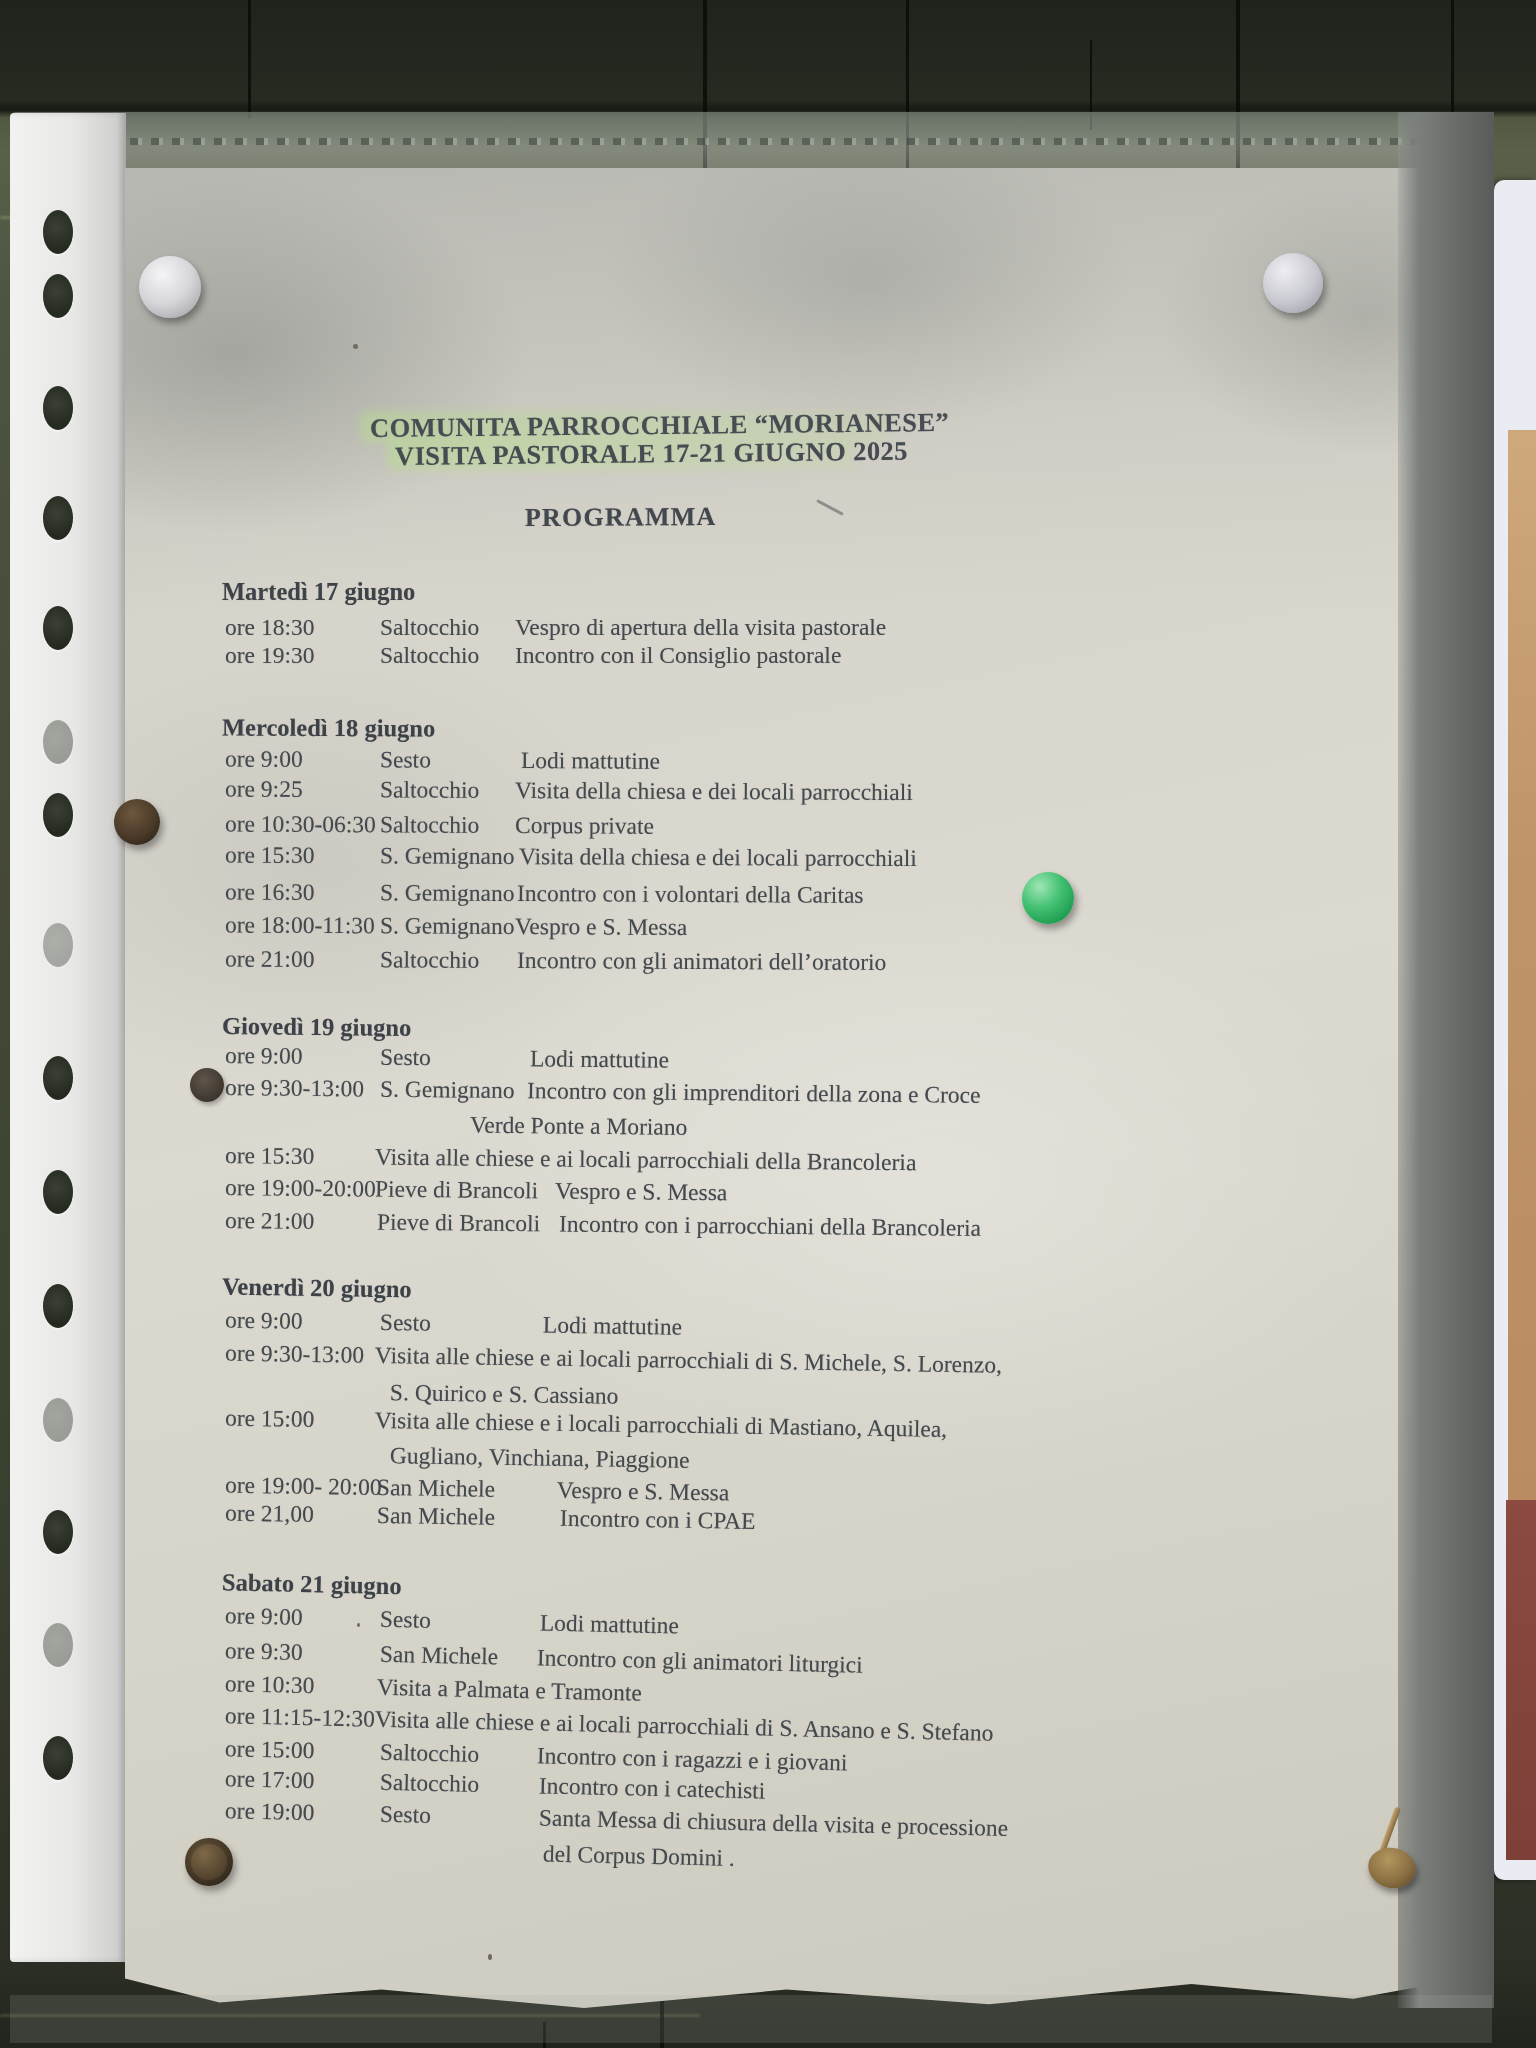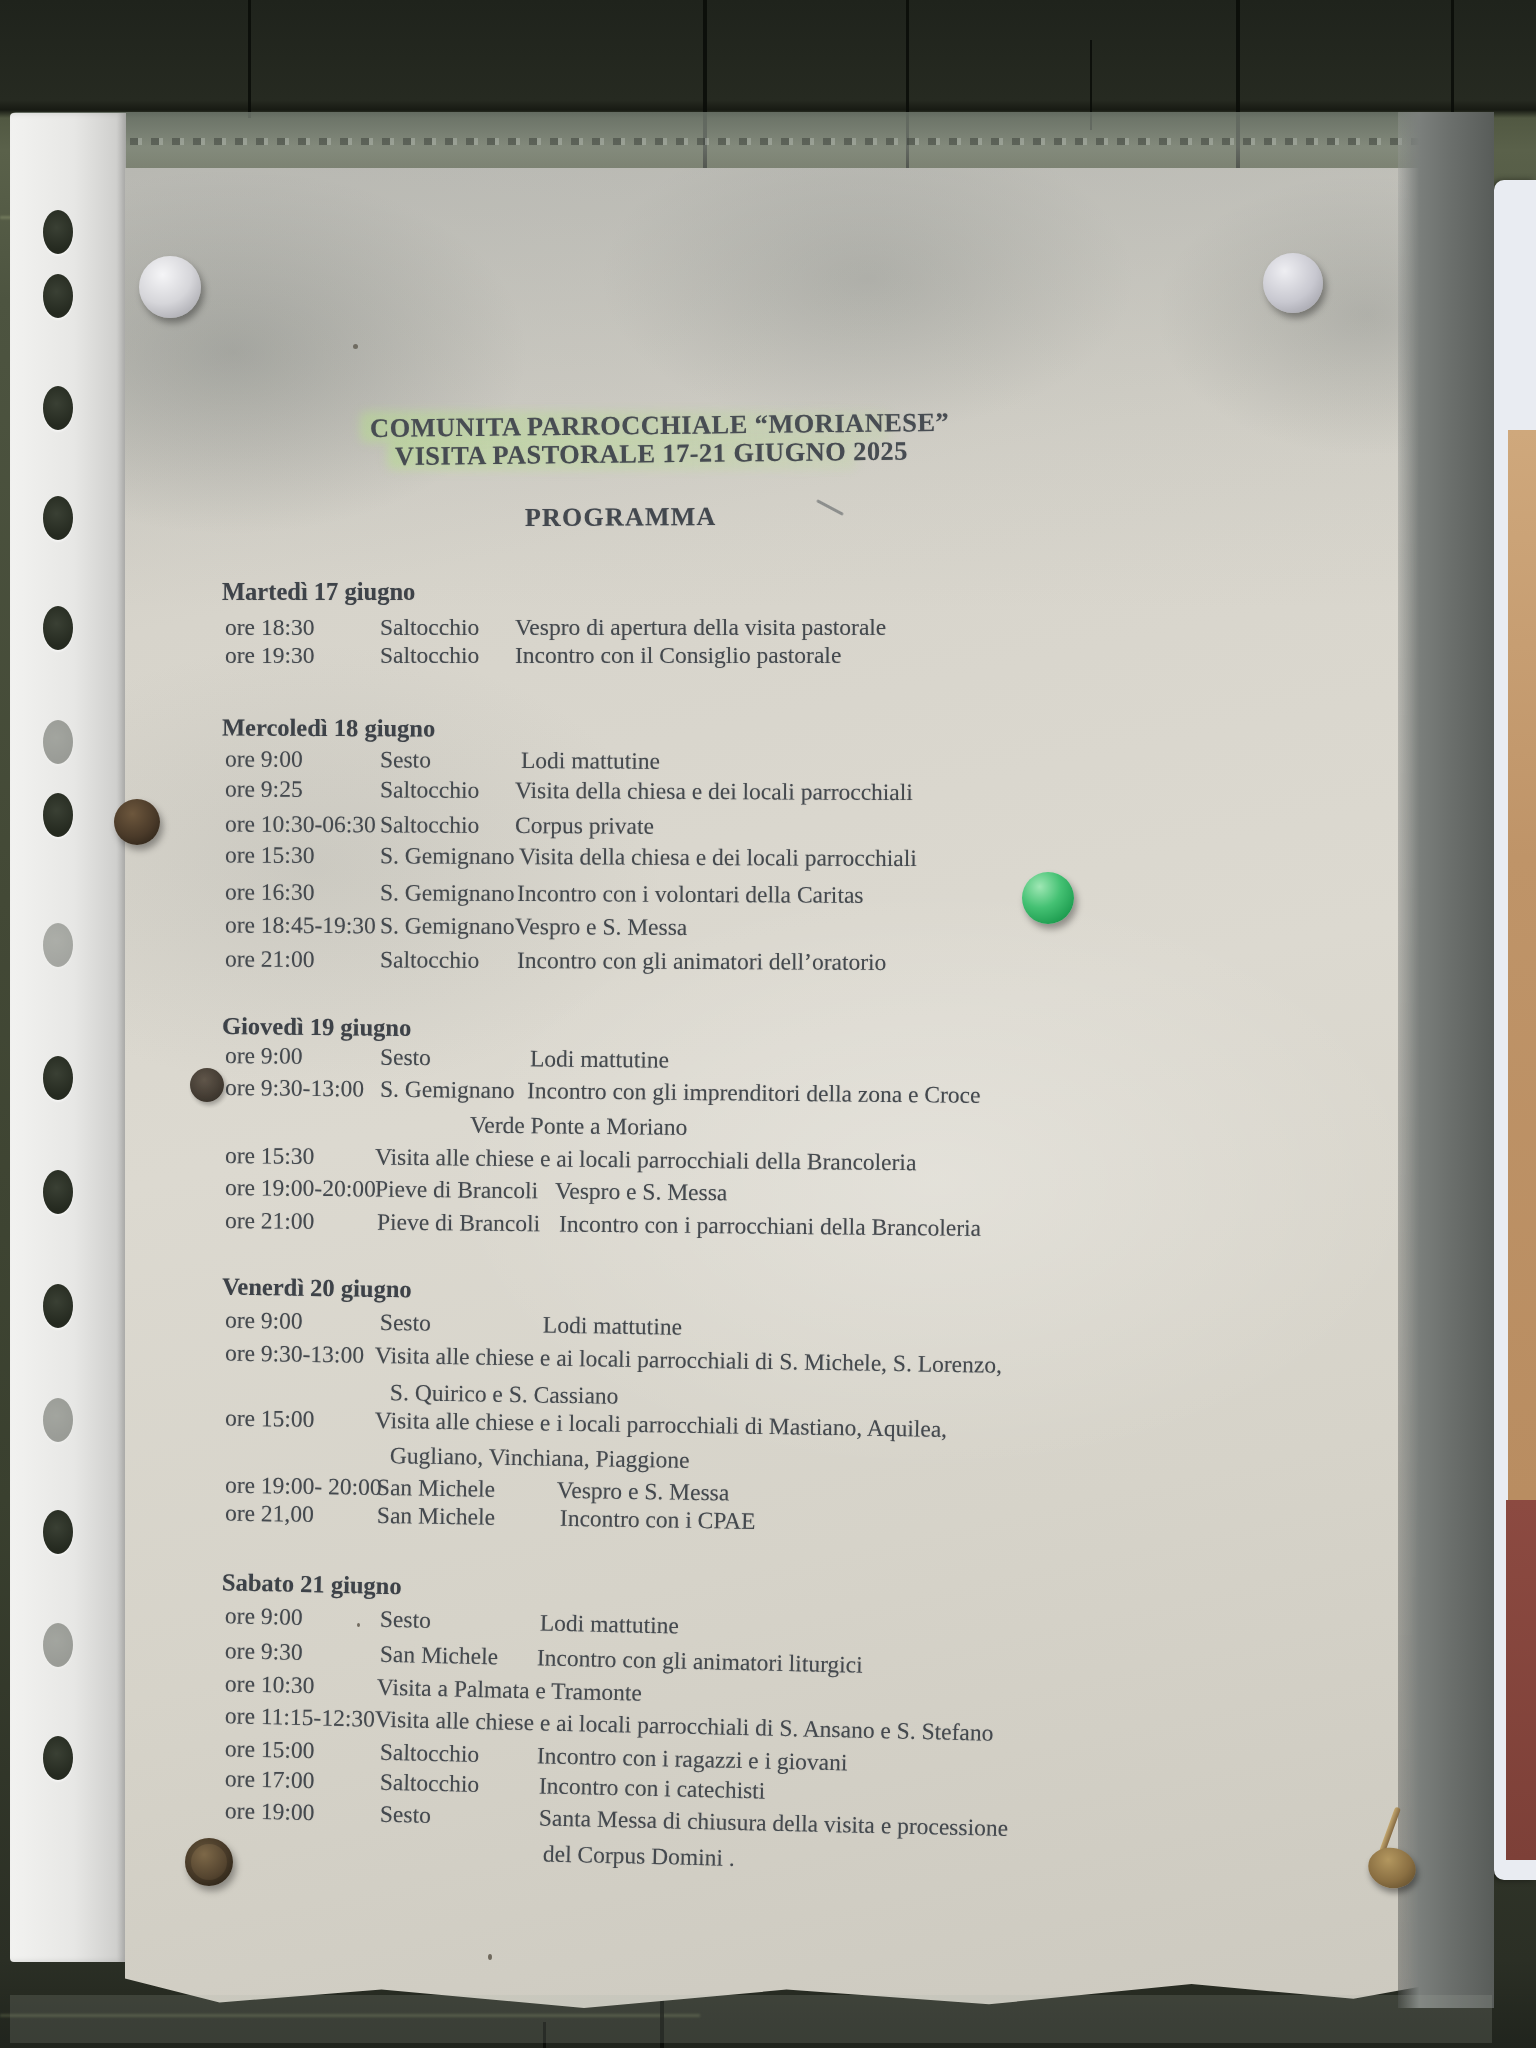--- a/index.html
+++ b/index.html
@@ -191,21 +191,21 @@
     <span class="t">ore 15:30</span>
     <span class="p">S. Gemignano</span>
     <span class="d" style="left:394px;">Visita della chiesa e dei locali parrocchiali</span>
   </div>
   <div class="line s1" style="top:710px;">
     <span class="t">ore 16:30</span>
     <span class="p">S. Gemignano</span>
     <span class="d" style="left:392px;">Incontro con i volontari della Caritas</span>
   </div>
   <div class="line s1" style="top:743px;">
-    <span class="t">ore 18:45-19:30</span>
+    <span class="t">ore 18:00-11:30</span>
     <span class="p">S. Gemignano</span>
     <span class="d" style="left:390px;">Vespro e S. Messa</span>
   </div>
   <div class="line s1" style="top:777px;">
     <span class="t">ore 21:00</span>
     <span class="p">Saltocchio</span>
     <span class="d" style="left:392px;">Incontro con gli animatori dell’oratorio</span>
   </div>
 
   <div class="line head s2" style="top:843px;">

